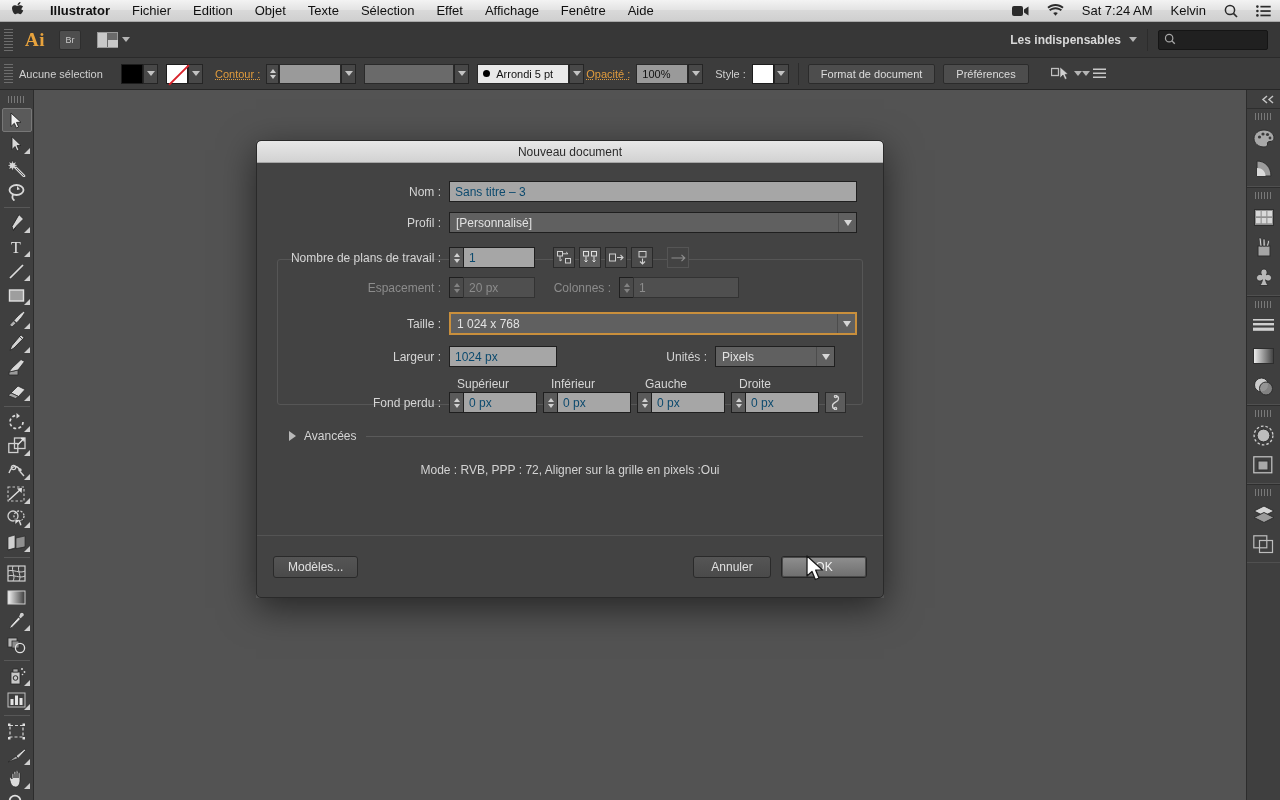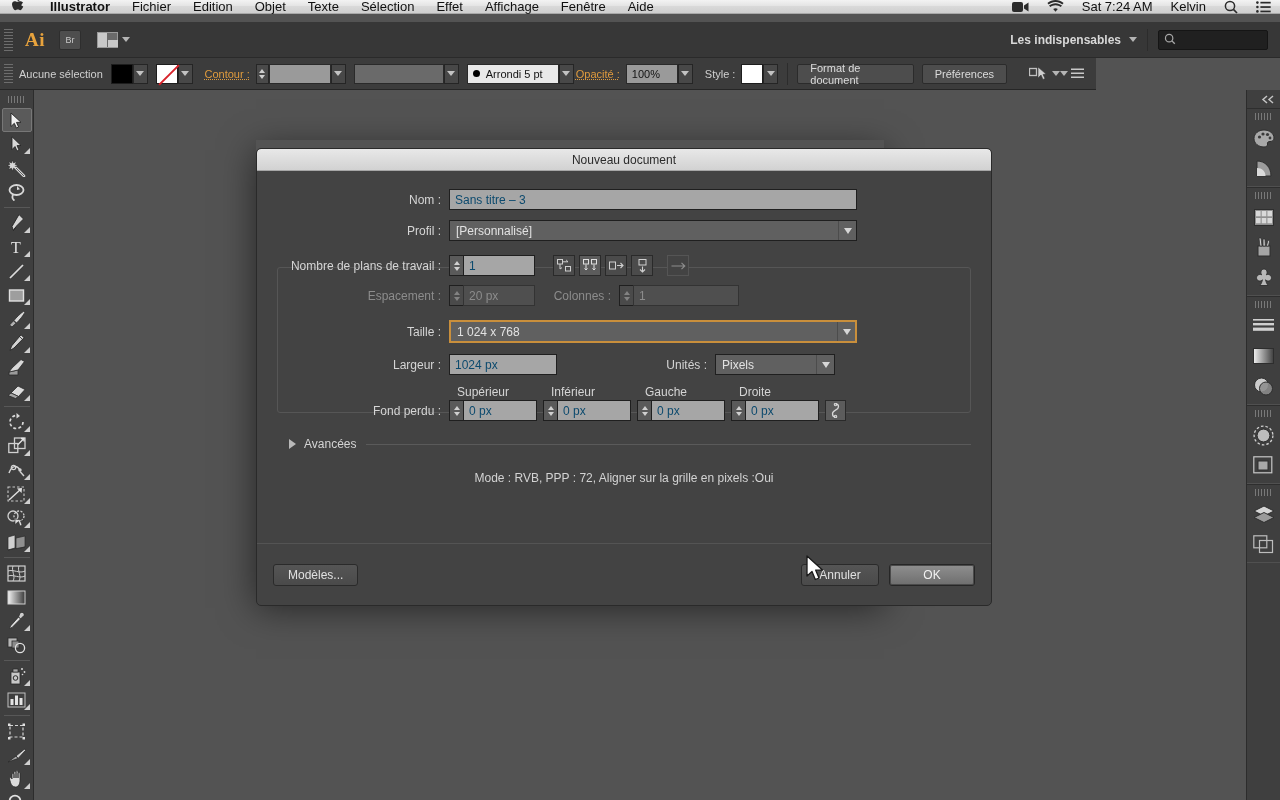--- a/index.html
+++ b/index.html
@@ -7,21 +7,21 @@
     width: 1280px; height: 800px;
     overflow: hidden;
     font-family: "Liberation Sans", sans-serif;
     background: #535353;
     -webkit-font-smoothing: antialiased;
   }
   .app { position: relative; width: 1280px; height: 800px; }
 
   
   .osbar {
-    position: absolute; left: 0; top: 0; width: 1280px; height: 14px;
+    position: absolute; left: 0; top: 0; width: 1280px; height: 22px;
     background: linear-gradient(to bottom, #f3f3f3 0%, #e3e3e3 48%, #d9d9d9 50%, #cfcfcf 100%);
     border-bottom: 1px solid #a8a8a8;
     display: flex; align-items: center;
     font-size: 13px; color: #101010;
   }
   .osbar .apple { padding: 0 14px 0 12px; font-size: 15px; line-height: 1; position: relative; top: -1px; }
   .osbar .mitem { padding: 0 11px; height: 22px; line-height: 22px; white-space: nowrap; }
   .osbar .mitem.bold { font-weight: bold; }
   .osbar .spacer { flex: 1; }
   .osbar .ritem { padding: 0 9px; height: 22px; line-height: 21px; display: flex; align-items: center; }
@@ -69,21 +69,21 @@
   .wsdiv { width: 1px; height: 22px; background: #2c2c2c; margin: 0 10px; }
   .searchbox {
     width: 110px; height: 20px; background: #202020;
     border: 1px solid #151515; border-radius: 2px;
     display: flex; align-items: center; padding-left: 5px; margin-right: 12px;
   }
   .searchbox .sicon { color: #a0a0a0; }
 
   
   .ctlbar {
-    position: absolute; left: 0; top: 58px; width: 1096px; height: 32px;
+    position: absolute; left: 0; top: 58px; width: 1280px; height: 32px;
     background: #3c3c3c; border-bottom: 1px solid #262626;
     display: flex; align-items: center;
     font-size: 11px; color: #d2d2d2;
   }
   .ctlbar .gripv { height: 20px; }
   .lbl { color: #d0d0d0; white-space: nowrap; }
   .lbl.link { color: #e09b3d; text-decoration: underline dotted; }
   .swatch {
     width: 22px; height: 20px; border: 1px solid #1d1d1d; background: #000;
   }
@@ -166,23 +166,23 @@
     position: absolute; left: 34px; top: 90px; right: 34px; bottom: 0;
     background: #535353;
   }
 
   
   .dlgshadow {
     position: absolute; left: 256px; top: 140px; width: 628px; height: 458px;
     box-shadow: 0 10px 34px rgba(0,0,0,.55);
   }
   .dlg {
-    position: absolute; left: 256px; top: 140px; width: 736px; height: 458px;
+    position: absolute; left: 256px; top: 140px; width: 628px; height: 458px;
     background: #434343; border: 1px solid #2a2a2a; border-radius: 5px;
-    font-size: 12px; color: #d4d4d4; overflow: hidden; margin-top: 8px;
+    font-size: 12px; color: #d4d4d4; overflow: hidden;
   }
   .dlg-title {
     height: 22px;
     background: linear-gradient(to bottom, #e8e8e8 0%, #d2d2d2 100%);
     border-bottom: 1px solid #a6a6a6;
     border-top-left-radius: 4px; border-top-right-radius: 4px;
     display: flex; align-items: center; justify-content: center;
     color: #2b2b2b; font-size: 12px;
   }
   .dlg-body { padding: 18px 20px 0 20px; position: relative; }

